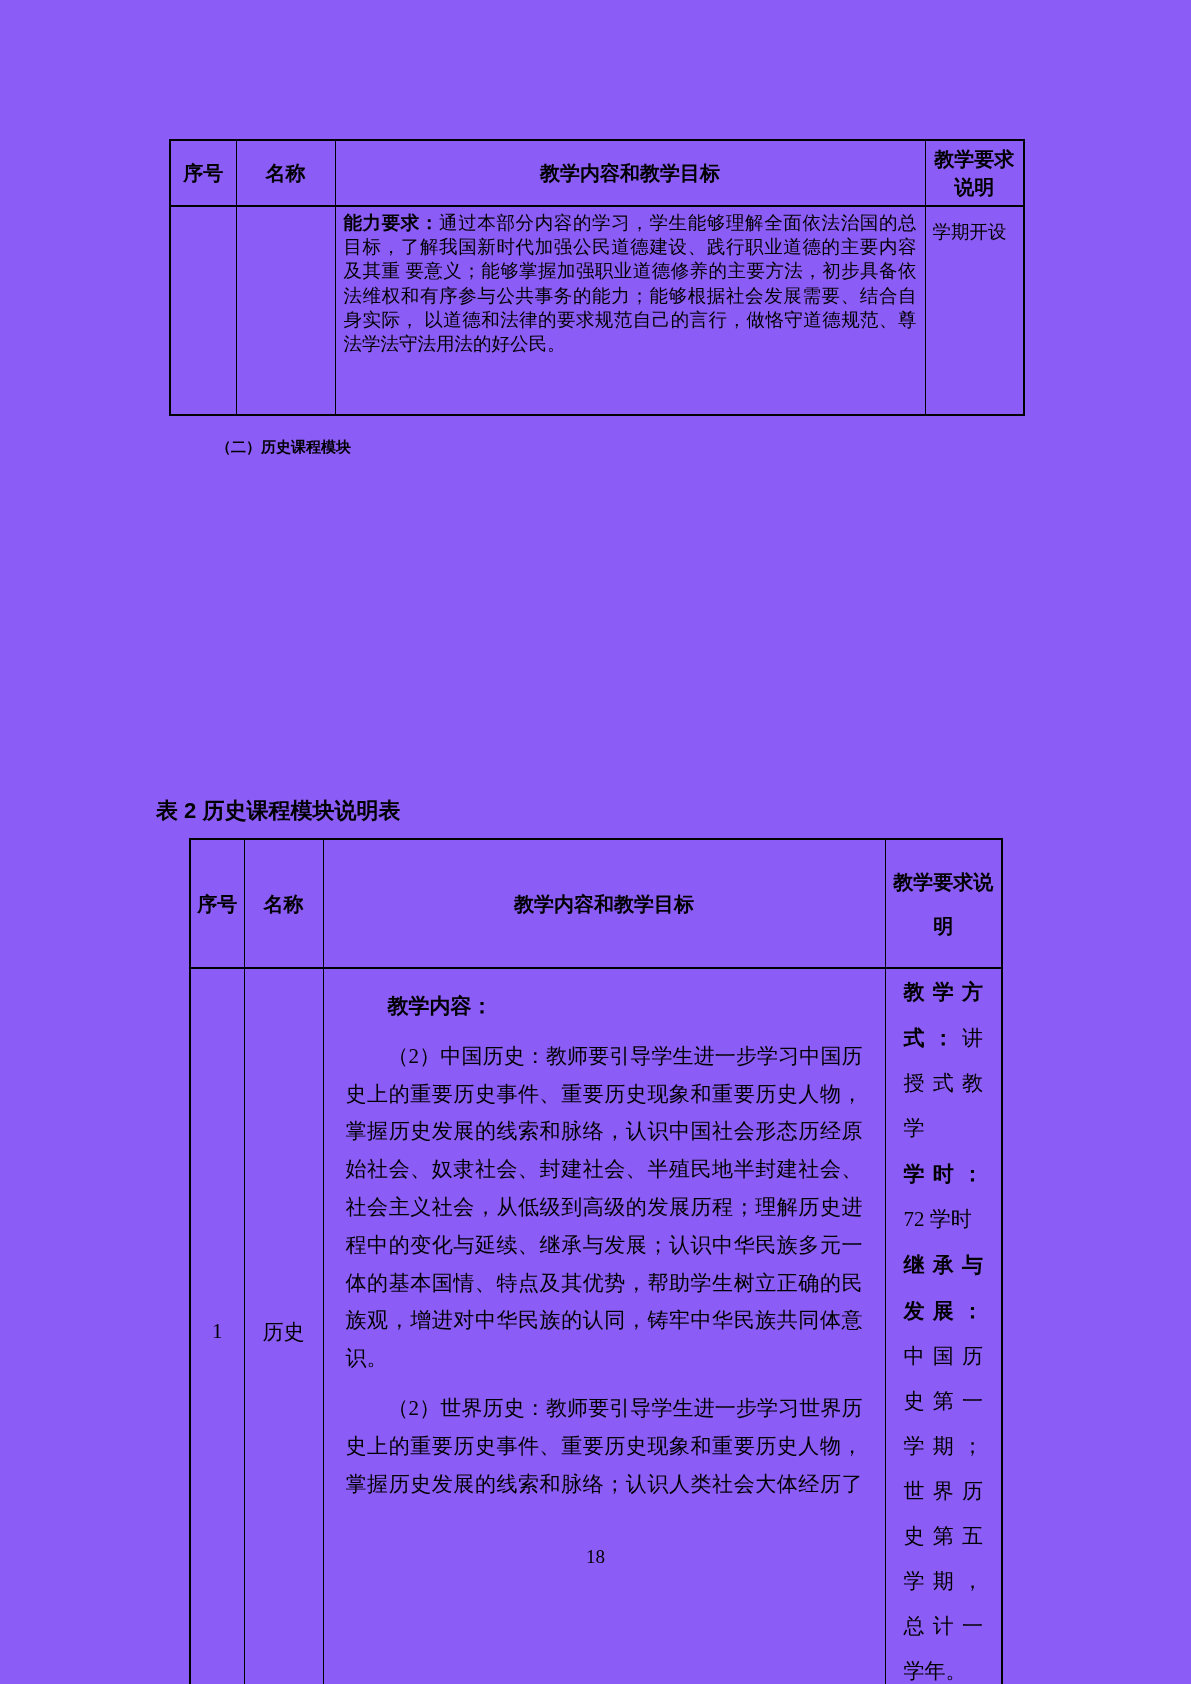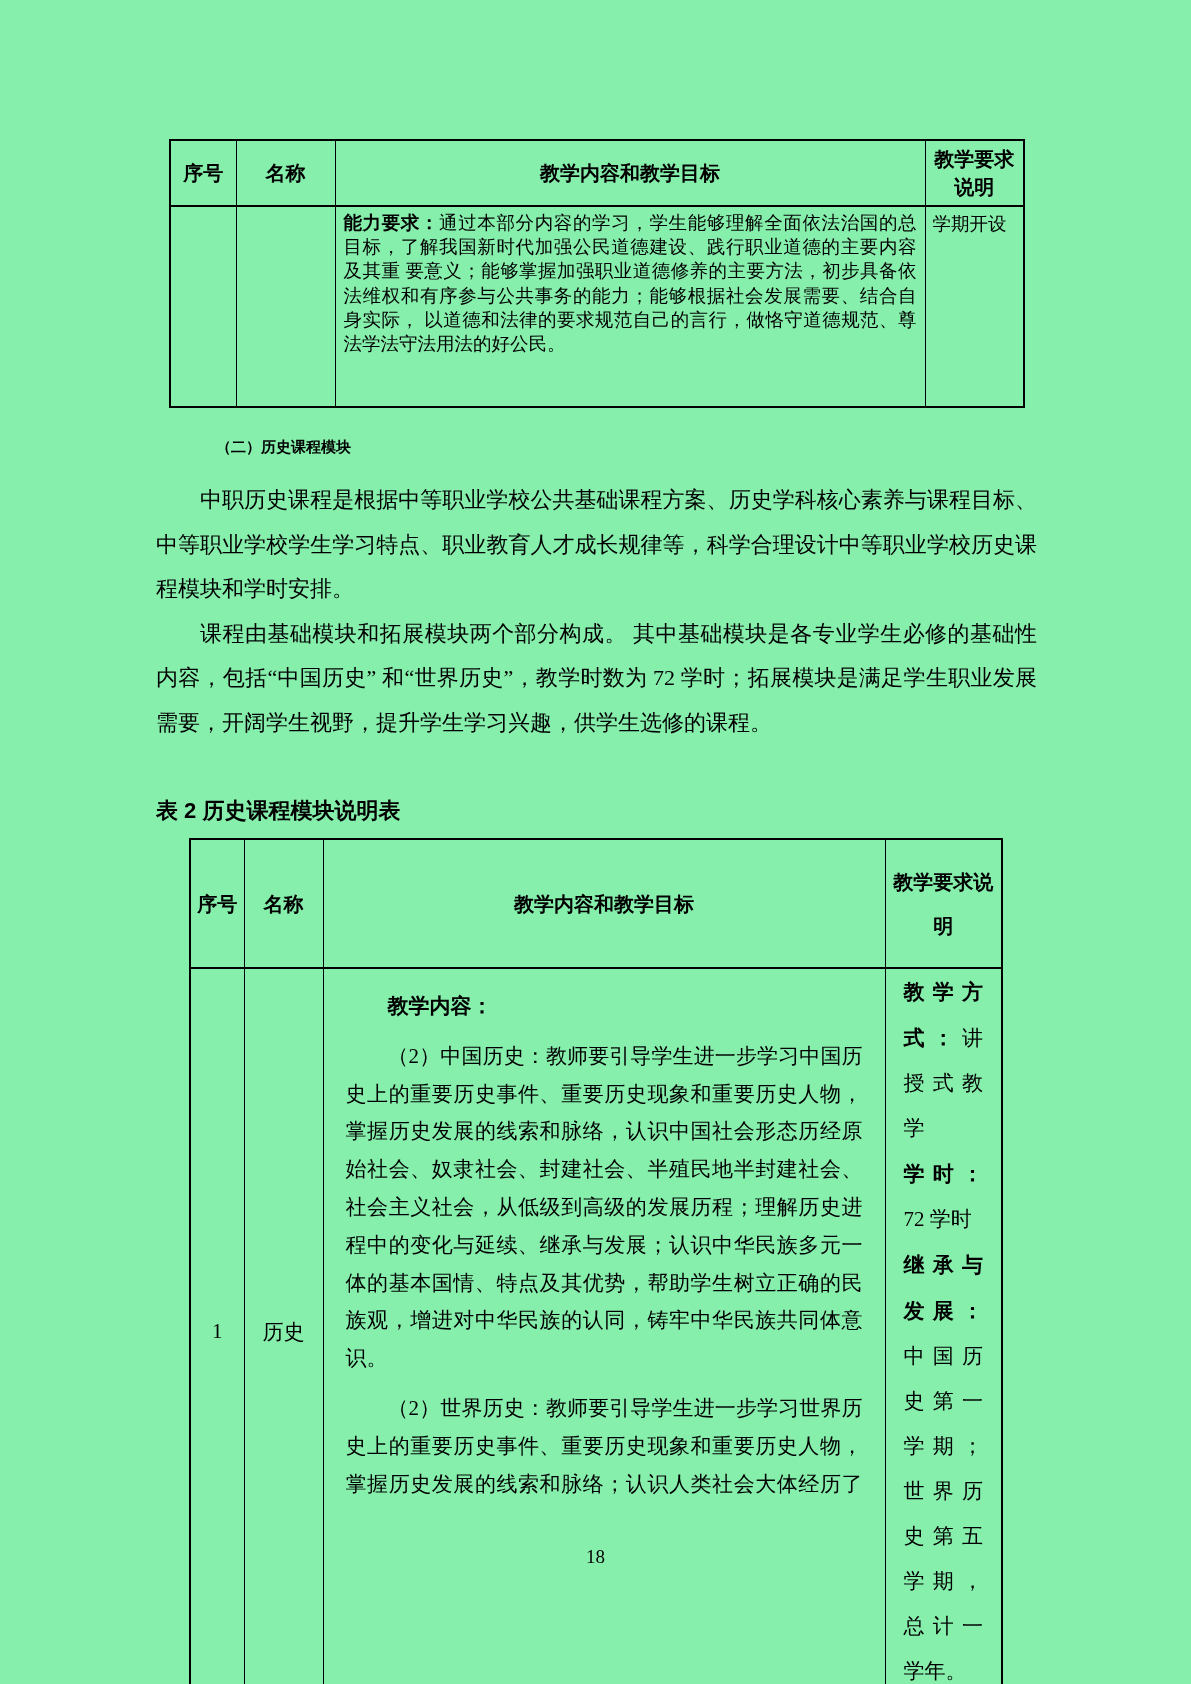--- a/index.html
+++ b/index.html
@@ -1,44 +1,44 @@
 <!DOCTYPE html>
 <html><head>
 <meta charset="utf-8">
 <style>
   html,body{margin:0;padding:0;background:#ffffff;}
   .doc{
     position:relative;
     width:1191px;
     height:1684px;
-    background:#86efac;
+    background:#8b5cf6;
     color:#000;
     font-family:"Liberation Serif","DejaVu Serif",serif;
     overflow:hidden;
   }
   table{border-collapse:collapse;table-layout:fixed;}
   td,th{border:1.5px solid #000;}
   .tbl{border:2px solid #000;}
   .tbl thead th{border-bottom:2.5px solid #000;}
 
   
   .t1{position:absolute;left:169px;top:139px;width:854px;}
   .t1 thead th{
     height:64px;
     font-family:"Liberation Sans","DejaVu Sans",sans-serif;
     font-weight:bold;font-size:20px;line-height:28px;
     text-align:center;vertical-align:middle;padding:0 4px;
   }
   .t1 .body-row td{height:191px;vertical-align:top;}
   .t1 .cell-content{
     font-size:18.5px;line-height:24.2px;text-align:justify;text-justify:inter-ideograph;
-    padding:4px 8px 4px 8px;
+    padding:4px 8px 12px 8px;
     margin-top:48px;
   }
-  .t1 .cell-note{font-size:18.5px;padding:5px 4px 0 7px;line-height:24px;}
+  .t1 .cell-note{font-size:18.5px;padding:13px 4px 0 7px;line-height:24px;}
   .lbl{font-family:"Liberation Sans","DejaVu Sans",sans-serif;font-weight:bold;}
 
   
   .sec-heading{
     position:absolute;left:216px;top:430px;
     font-family:"Liberation Sans","DejaVu Sans",sans-serif;
     font-weight:bold;font-size:15px;line-height:34px;
   }
   .paras{
     position:absolute;left:156px;top:478px;width:881px;
@@ -112,24 +112,20 @@
         <td></td>
         <td></td>
         <td class="cell-content"><span class="lbl">能力要求：</span><span>通过本部分内容的学习，学生能够理解全面依法治国的总目标，了解我国新时代加强公民道德建设、践行职业道德的主要内容及其重 要意义；能够掌握加强职业道德修养的主要方法，初步具备依法维权和有序参与公共事务的能力；能够根据社会发展需要、结合自身实际， 以道德和法律的要求规范自己的言行，做恪守道德规范、尊法学法守法用法的好公民。</span></td>
         <td class="cell-note">学期开设</td>
       </tr>
     </tbody>
   </table>
 
   <div class="sec-heading">（二）历史课程模块</div>
 
-  <div class="paras">
-    <p>中职历史课程是根据中等职业学校公共基础课程方案、历史学科核心素养与课程目标、中等职业学校学生学习特点、职业教育人才成长规律等，科学合理设计中等职业学校历史课程模块和学时安排。</p>
-    <p>课程由基础模块和拓展模块两个部分构成。 其中基础模块是各专业学生必修的基础性内容，包括“中国历史” 和“世界历史”，教学时数为 72 学时；拓展模块是满足学生职业发展需要，开阔学生视野，提升学生学习兴趣，供学生选修的课程。</p>
-  </div>
 
   <div class="t2-caption">表 2 历史课程模块说明表</div>
 
   <table class="tbl t2">
     <colgroup>
       <col style="width:54px">
         <col style="width:79px">
         <col style="width:562px">
         <col style="width:117px">
     </colgroup>

